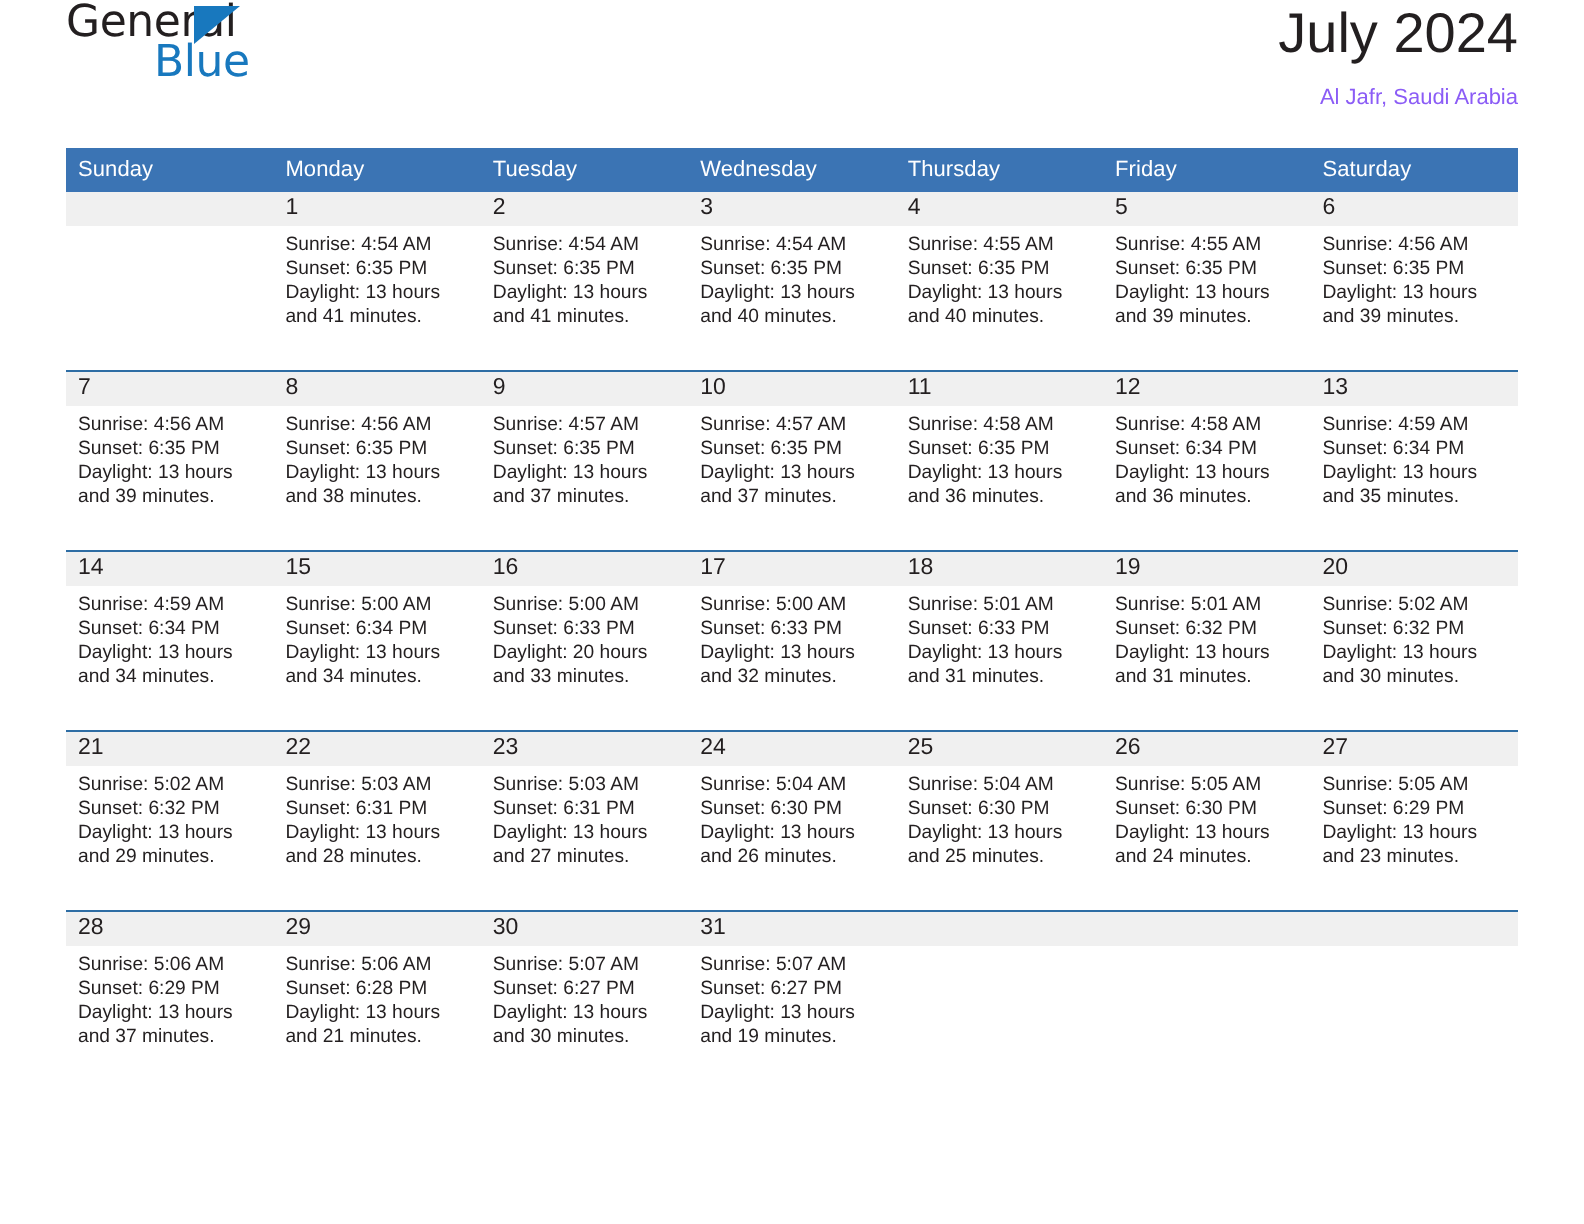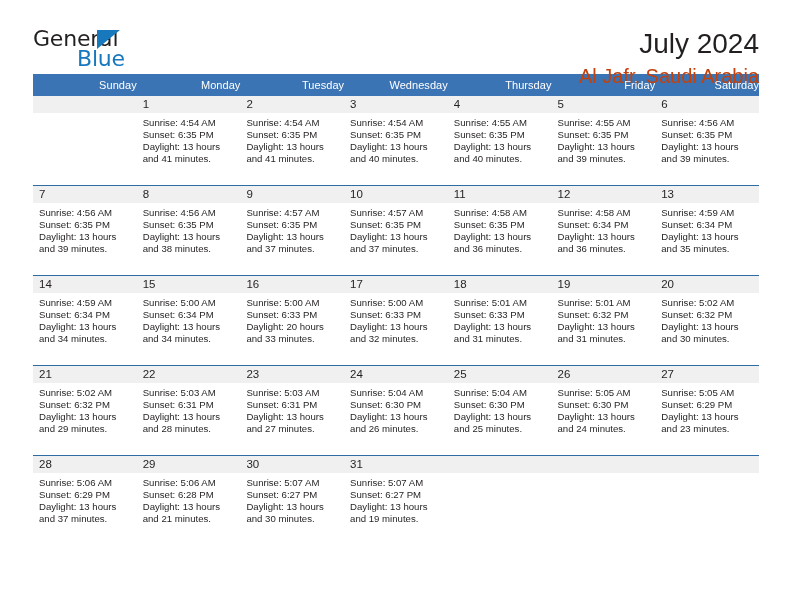--- a/index.html
+++ b/index.html
@@ -20,21 +20,20 @@
     height: 612px;
     box-sizing: border-box;
     padding: 0 33px;
   }
 
   
   .header {
     display: flex;
     align-items: flex-start;
     justify-content: space-between;
-    padding-top: 27px;
     height: 74px;
     box-sizing: border-box;
   }
   .logo {
     position: relative;
     width: 110px;
     height: 46px;
     flex: none;
   }
   .logo-general {
@@ -74,42 +73,42 @@
   }
   .cal-title {
     font-size: 28px;
     line-height: 33px;
     font-weight: 400;
     color: #231f20;
     font-family: "Liberation Sans", sans-serif;
     white-space: nowrap;
   }
   .cal-subtitle {
-    font-size: 20px;
+    font-size: 11px;
     line-height: 20px;
     margin-top: 6px;
     font-weight: 400;
-    color: #c2410c;
+    color: #8b5cf6;
     white-space: nowrap;
   }
 
   
   .calendar {
     width: 726px;
     border-collapse: collapse;
     table-layout: fixed;
   }
   .calendar col { width: 103.71px; }
 
   thead th {
     background: #3b74b4;
     color: #ffffff;
     font-size: 11px;
     font-weight: 400;
-    text-align: right;
+    text-align: left;
     padding: 5px 0 5px 6px;
     height: 20px;
     box-sizing: border-box;
     letter-spacing: 0.05px;
   }
 
   tbody td {
     vertical-align: top;
     padding: 0;
     border-top: 1.2px solid #2e6da4;

